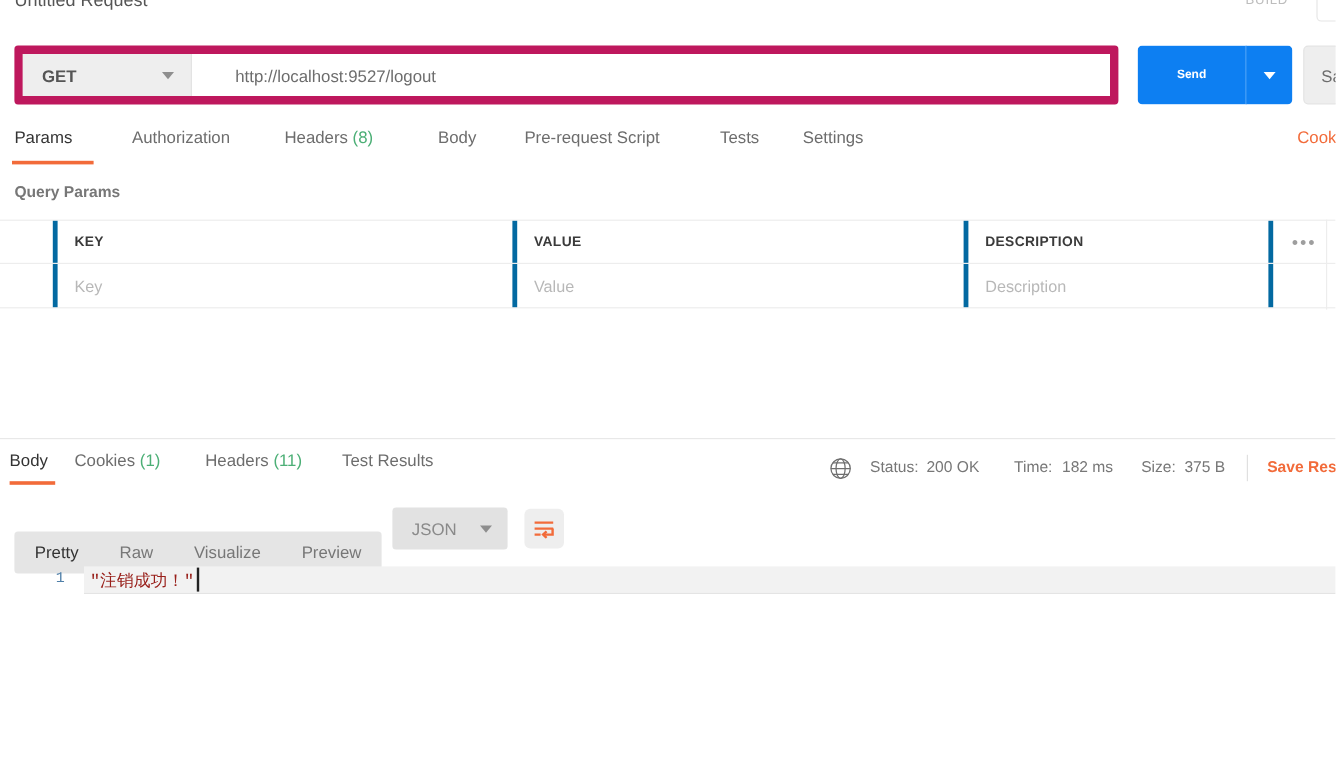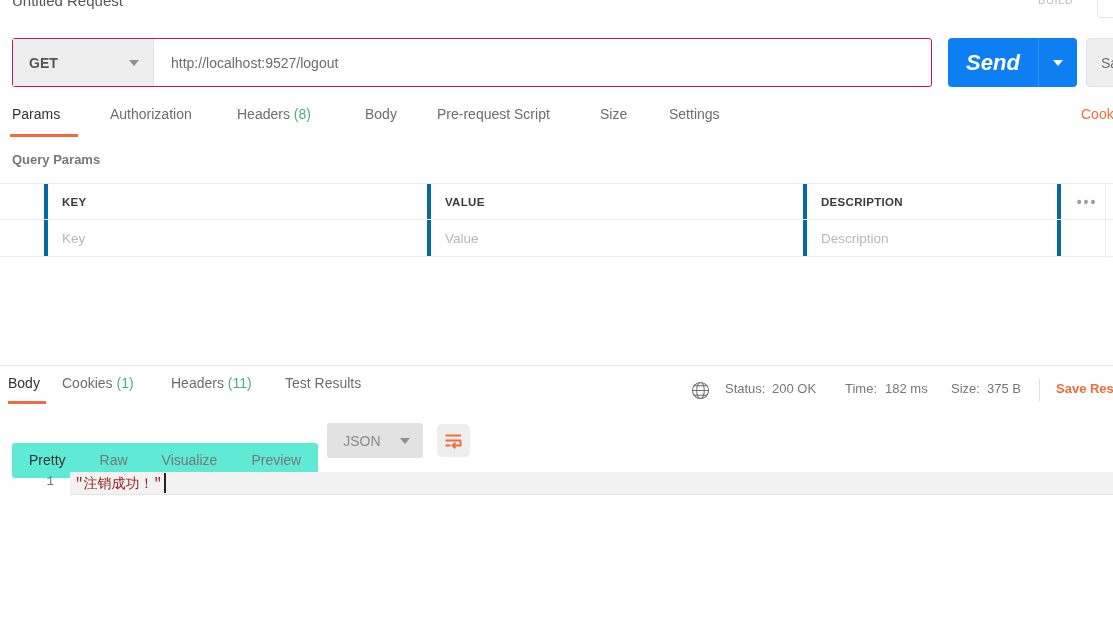--- a/index.html
+++ b/index.html
@@ -44,26 +44,27 @@
     border: 1px solid #e6e6e6;
     border-radius: 4px;
     background: #ffffff;
   }
 
   
   .url-bar {
     position: absolute;
     left: 12px; top: 38px;
     width: 920px; height: 49px;
-    border: 1px solid #be185d;
+    border: 7px solid #be185d;
     border-radius: 3px;
     background: #ffffff;
     box-sizing: border-box;
     display: flex;
     align-items: stretch;
+    gap: 19px;
   }
   .method-select {
     width: 141px;
     background: #eeeeee;
     border-right: 1px solid #e3e3e3;
     display: flex;
     align-items: center;
     justify-content: space-between;
     padding: 0 14px 0 16px;
     box-sizing: border-box;
@@ -96,29 +97,28 @@
     left: 948px; top: 38px;
     width: 129px; height: 49px;
     display: flex;
     border-radius: 4px;
     overflow: hidden;
   }
   .send-btn {
     flex: 1;
     background: #0d7ff2;
     color: #ffffff;
-    font-size: 22px;
+    font-size: 10px;
     font-weight: bold;
     display: flex;
     align-items: center;
     justify-content: center;
     cursor: pointer;
     border: none;
     font-family: inherit;
-    font-style: italic;
   }
   .send-split {
     width: 38px;
     background: #0d7ff2;
     border-left: 1px solid #2f92f5;
     display: flex;
     align-items: center;
     justify-content: center;
     cursor: pointer;
   }
@@ -269,21 +269,21 @@
   
   .fmt-bar {
     position: absolute;
     left: 12px; top: 423px;
     height: 35px;
     display: flex;
     align-items: center;
   }
   .seg-group {
     display: flex;
-    background: #5eead4;
+    background: #e5e5e5;
     border-radius: 3px;
     height: 35px;
     align-items: center;
     margin-top: 40px;
   }
   .seg {
     padding: 0 17px;
     font-size: 14px;
     color: #777777;
     line-height: 35px;
@@ -380,21 +380,21 @@
 </div>
 
 <div class="save-btn">Save</div>
 
 <div class="req-tabs">
   <div class="tab active" style="left:12px;"><span>Params</span></div>
   <div class="tab" style="left:110px;"><span>Authorization</span></div>
   <div class="tab" style="left:237px;"><span>Headers</span> <span class="count">(8)</span></div>
   <div class="tab" style="left:365px;"><span>Body</span></div>
   <div class="tab" style="left:437px;"><span>Pre-request Script</span></div>
-  <div class="tab" style="left:600px;"><span>Size</span></div>
+  <div class="tab" style="left:600px;"><span>Tests</span></div>
   <div class="tab" style="left:669px;"><span>Settings</span></div>
   <div class="tab-underline"></div>
   <div class="cookies-link">Cookies</div>
 </div>
 
 <div class="qp-title">Query Params</div>
 
 <div class="params-table">
   <div class="params-row header-row">
     <div class="cell c-check"></div>

